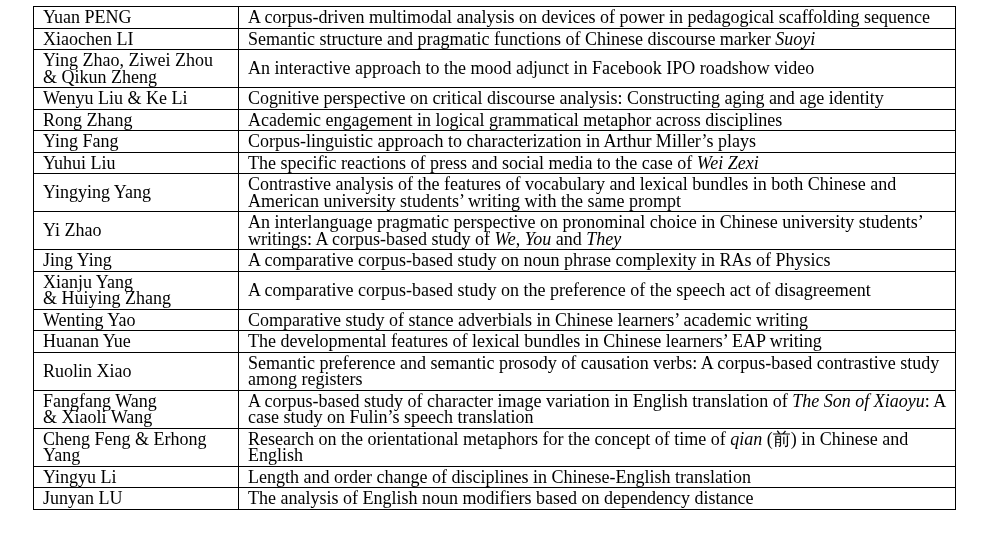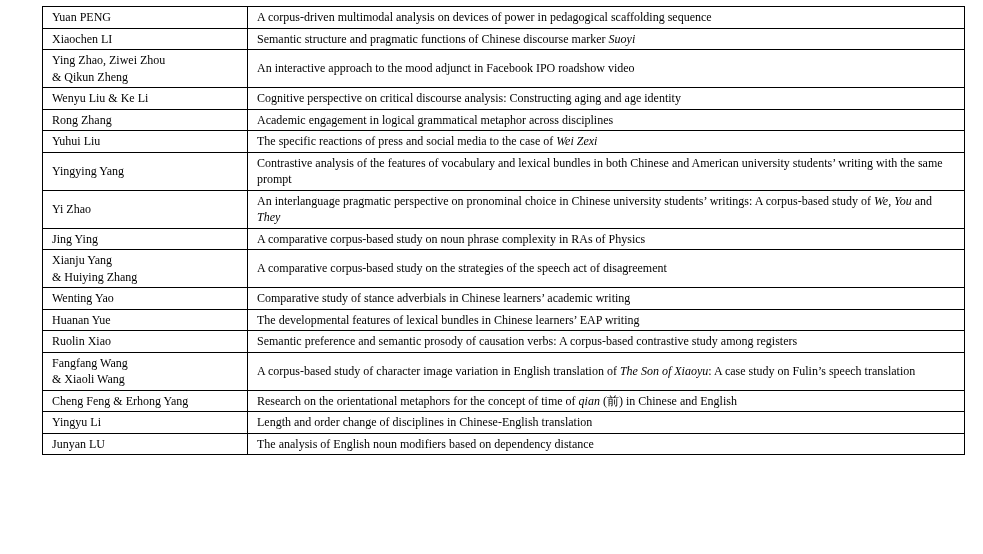--- a/index.html
+++ b/index.html
@@ -13,26 +13,26 @@
   .page {
     position: relative;
     width: 983px;
     height: 554px;
     background: #ffffff;
     font-family: "Liberation Serif", serif;
     color: #000000;
   }
   table.program {
     position: absolute;
-    left: 42px;
+    left: 33px;
     top: 6px;
     width: 923px;
     border-collapse: collapse;
     table-layout: fixed;
-    font-size: 12px;
+    font-size: 18px;
     line-height: 16.5px;
   }
   table.program td {
     border: 1px solid #000000;
     padding: 2px 9px;
     vertical-align: middle;
     overflow: hidden;
   }
   td.author-cell {
     width: 186px;
@@ -63,39 +63,43 @@
         </tr>
         <tr>
           <td class="author-cell">Wenyu Liu &amp; Ke Li</td>
           <td class="title-cell"><span>Cognitive perspective on critical discourse analysis: Constructing aging and age identity</span></td>
         </tr>
         <tr>
           <td class="author-cell">Rong Zhang</td>
           <td class="title-cell"><span>Academic engagement in logical grammatical metaphor across disciplines</span></td>
         </tr>
         <tr>
+          <td class="author-cell">Ying Fang</td>
+          <td class="title-cell"><span>Corpus-linguistic approach to characterization in Arthur Miller’s plays</span></td>
+        </tr>
+        <tr>
           <td class="author-cell">Yuhui Liu</td>
           <td class="title-cell"><span>The specific reactions of press and social media to the case of </span><i>Wei Zexi</i></td>
         </tr>
         <tr>
           <td class="author-cell">Yingying Yang</td>
           <td class="title-cell"><span>Contrastive analysis of the features of vocabulary and lexical bundles in both Chinese and American university students’ writing with the same prompt</span></td>
         </tr>
         <tr>
           <td class="author-cell">Yi Zhao</td>
           <td class="title-cell"><span>An interlanguage pragmatic perspective on pronominal choice in Chinese university students’ writings: A corpus-based study of </span><i>We</i><span>, </span><i>You</i><span> and </span><i>They</i></td>
         </tr>
         <tr>
           <td class="author-cell">Jing Ying</td>
           <td class="title-cell"><span>A comparative corpus-based study on noun phrase complexity in RAs of Physics</span></td>
         </tr>
         <tr>
           <td class="author-cell">Xianju Yang
 &amp; Huiying Zhang</td>
-          <td class="title-cell"><span>A comparative corpus-based study on the strategies of the speech act of disagreement</span></td>
+          <td class="title-cell"><span>A comparative corpus-based study on the preference of the speech act of disagreement</span></td>
         </tr>
         <tr>
           <td class="author-cell">Wenting Yao</td>
           <td class="title-cell"><span>Comparative study of stance adverbials in Chinese learners’ academic writing</span></td>
         </tr>
         <tr>
           <td class="author-cell">Huanan Yue</td>
           <td class="title-cell"><span>The developmental features of lexical bundles in Chinese learners’ EAP writing</span></td>
         </tr>
         <tr>

